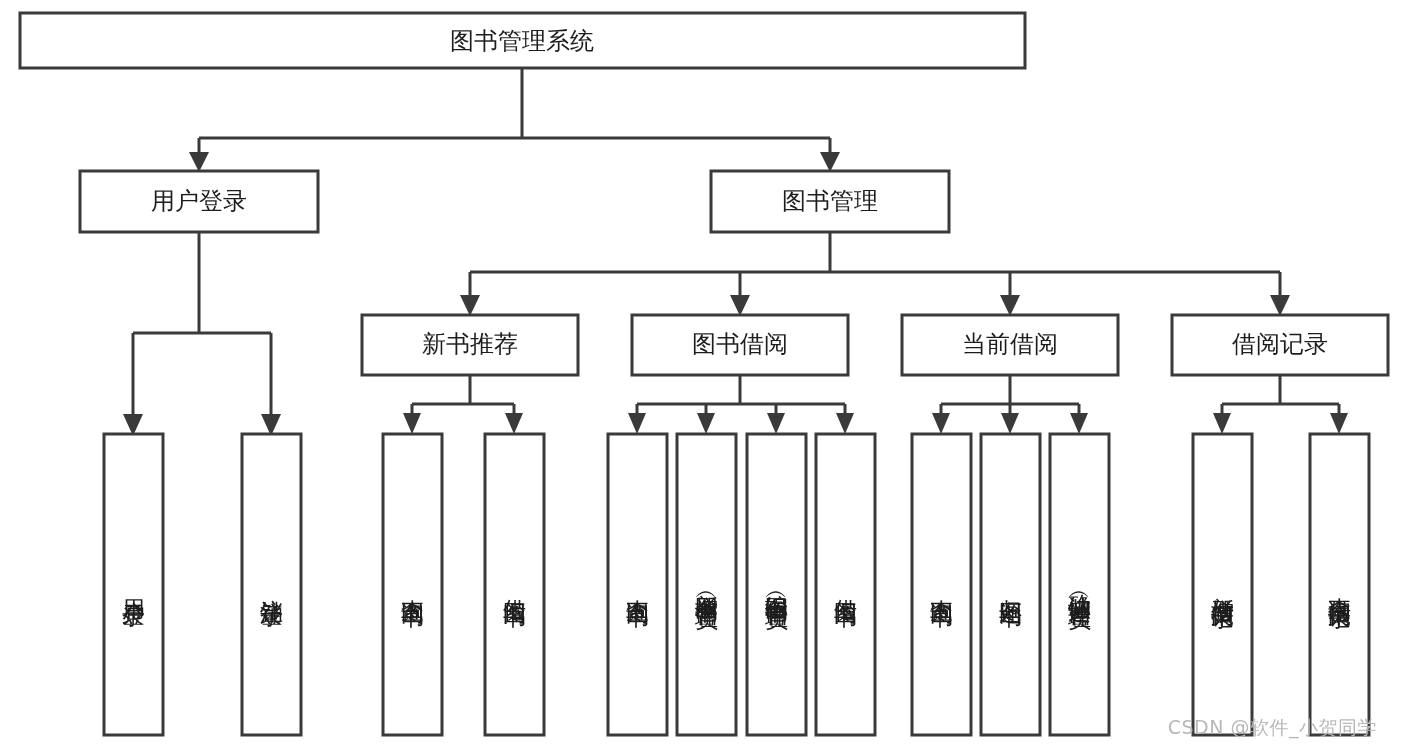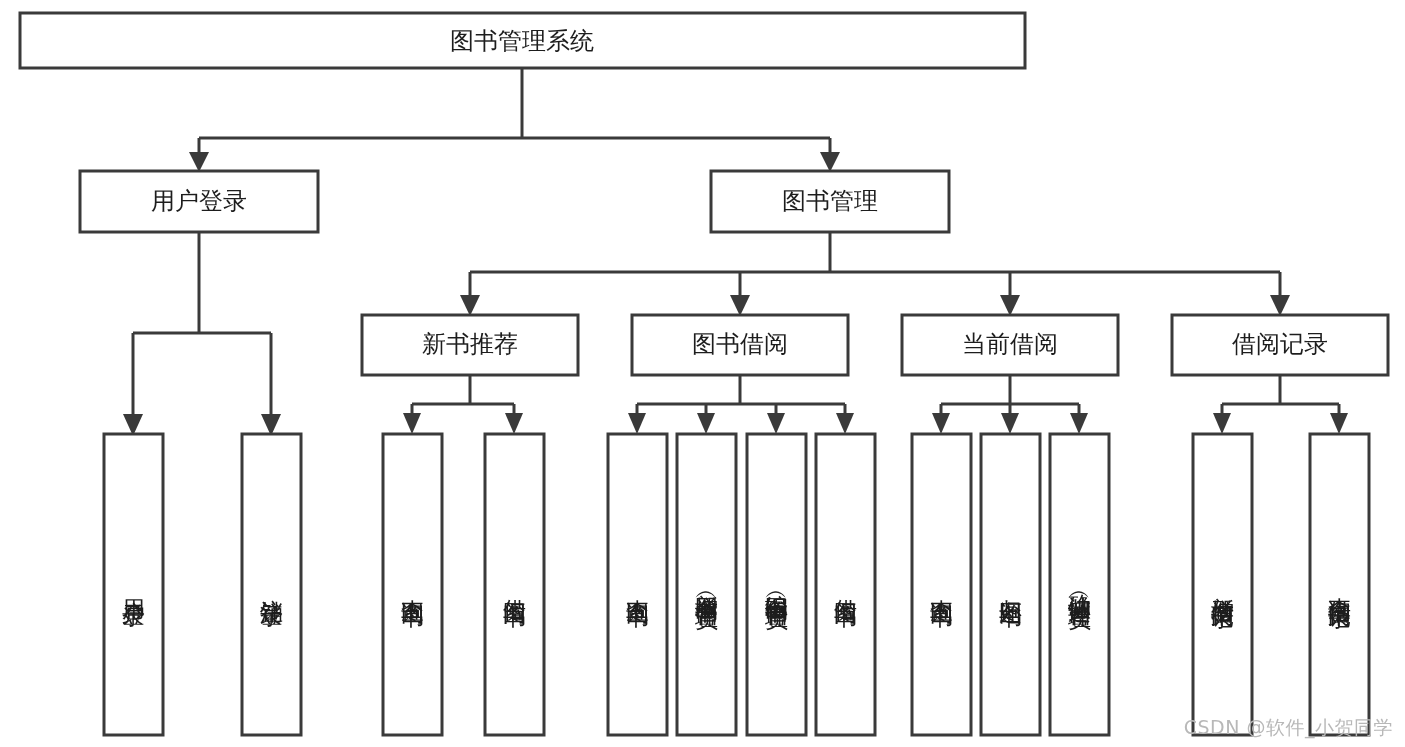--- a/index.html
+++ b/index.html
@@ -58,21 +58,21 @@
     letter-spacing: 2px;
     text-align: center;
     display: flex;
     align-items: center;
     justify-content: center;
     white-space: nowrap;
     pointer-events: none;
   }
   .watermark {
     position: absolute;
-    right: 12px;
+    right: 28px;
     bottom: 6px;
     font-family: "DejaVu Sans", "Liberation Sans", sans-serif;
     font-size: 19px;
     color: #b8b8b8;
     white-space: nowrap;
     letter-spacing: 0.5px;
   }
 </style>
 </head>
 <body>

